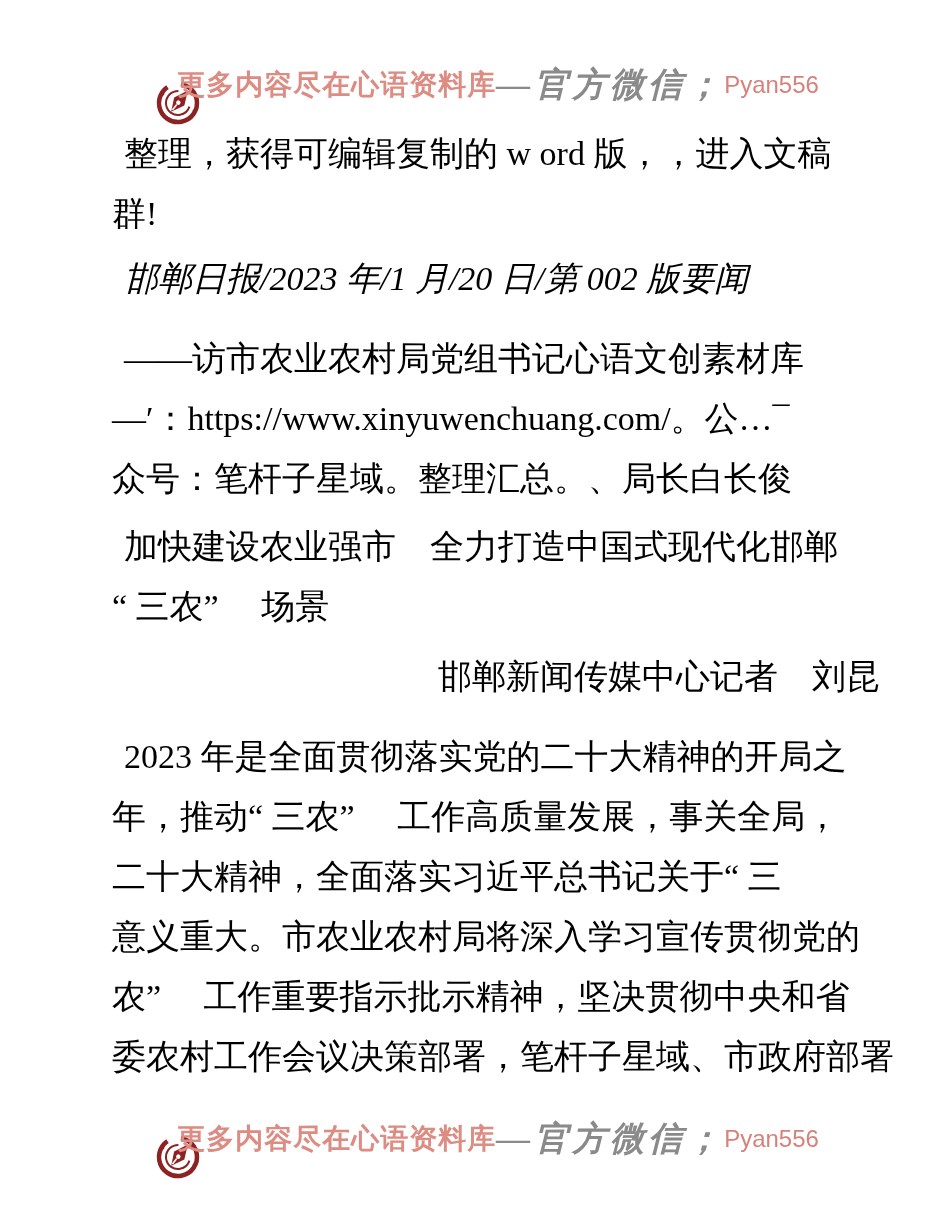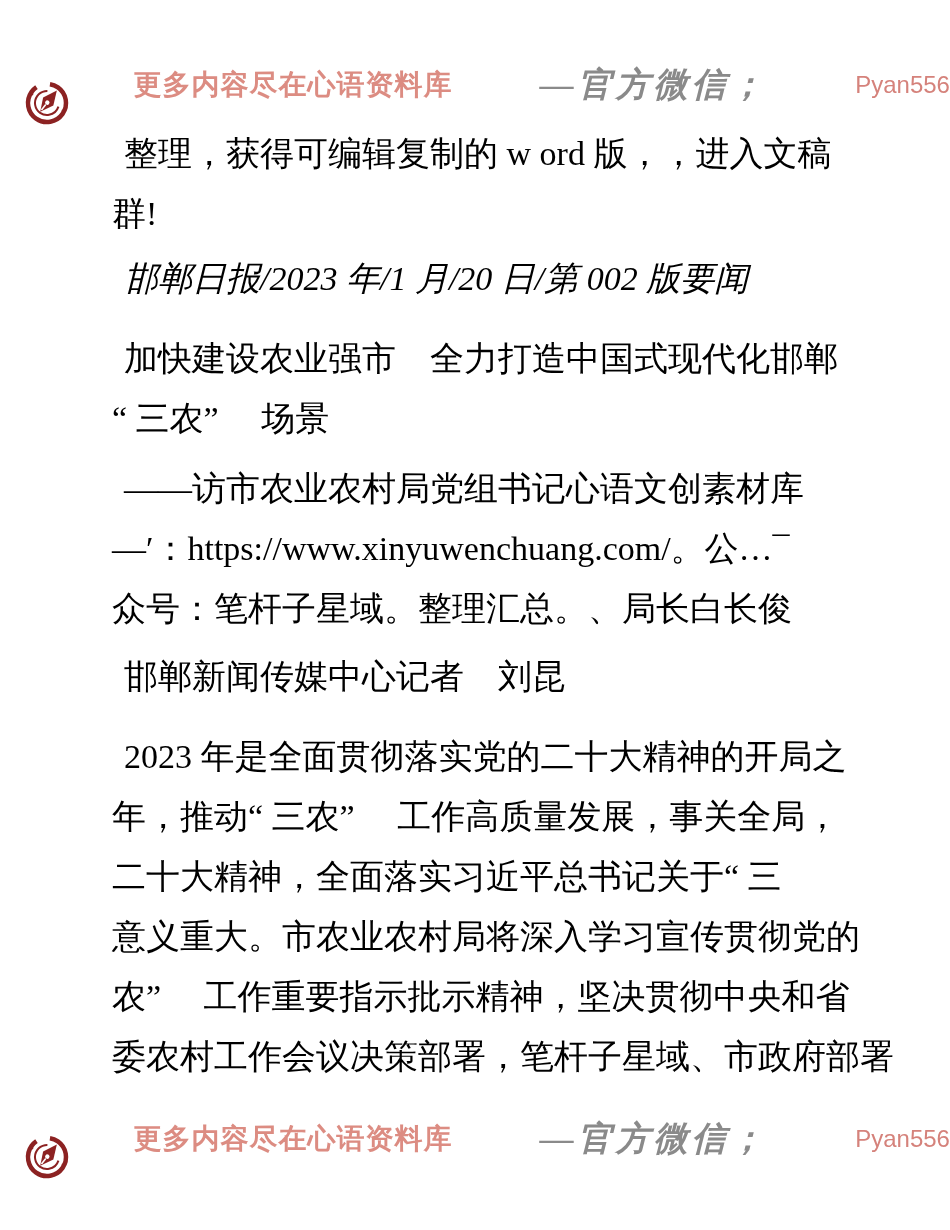--- a/index.html
+++ b/index.html
@@ -11,21 +11,21 @@
     font-family:"Liberation Serif","DejaVu Serif",serif;
     color:#000000;
     overflow:hidden;
   }
   
   .watermark{
     position:absolute;
     left:0;
     width:100%;
     display:flex;
-    justify-content:space-between;
+    justify-content:center;
     align-items:center;
     gap:0;
     white-space:pre;
   }
   .watermark.header{top:62px;}
   .watermark.footer{top:1116px;}
   .logo{display:block;width:46px;height:46px;flex:0 0 auto;}
   .wm-brand{
     color:#dc8c82;
     font-size:28px;
@@ -55,21 +55,21 @@
   .line{
     line-height:60px;
     height:60px;
     white-space:pre;
   }
   .para .line:first-child{text-indent:12px;}
   .para-0{margin-bottom:5px;}
   .para-1{margin-bottom:20px;font-style:italic;}
   .para-2{margin-bottom:10px;}
   .para-3{margin-bottom:8px;}
-  .para-4{margin-bottom:20px;}
+  .para-4{margin-bottom:20px;text-align:right;}
   .para-5{margin-bottom:0;}
 </style>
 </head>
 <body>
 
 <div class="page">
 
   <div class="watermark header">
     <span class="logo">
       <svg viewBox="0 0 46 46" width="46" height="46">
@@ -93,29 +93,29 @@
 
     <div class="para para-0">
       <div class="line">整理，获得可编辑复制的 w ord 版，，进入文稿</div>
       <div class="line">群!</div>
     </div>
 
     <div class="para para-1">
       <div class="line">邯郸日报/2023 年/1 月/20 日/第 002 版要闻</div>
     </div>
 
-    <div class="para para-2">
-      <div class="line">加快建设农业强市　全力打造中国式现代化邯郸</div>
-      <div class="line">“ 三农”　 场景</div>
-    </div>
-
     <div class="para para-3">
       <div class="line">——访市农业农村局党组书记心语文创素材库</div>
       <div class="line">—′：https://www.xinyuwenchuang.com/。公…¯</div>
       <div class="line">众号：笔杆子星域。整理汇总。、局长白长俊</div>
+    </div>
+
+    <div class="para para-2">
+      <div class="line">加快建设农业强市　全力打造中国式现代化邯郸</div>
+      <div class="line">“ 三农”　 场景</div>
     </div>
 
     <div class="para para-4">
       <div class="line">邯郸新闻传媒中心记者　刘昆</div>
     </div>
 
     <div class="para para-5">
       <div class="line">2023 年是全面贯彻落实党的二十大精神的开局之</div>
       <div class="line">年，推动“ 三农”　 工作高质量发展，事关全局，</div>
       <div class="line">二十大精神，全面落实习近平总书记关于“ 三</div>

